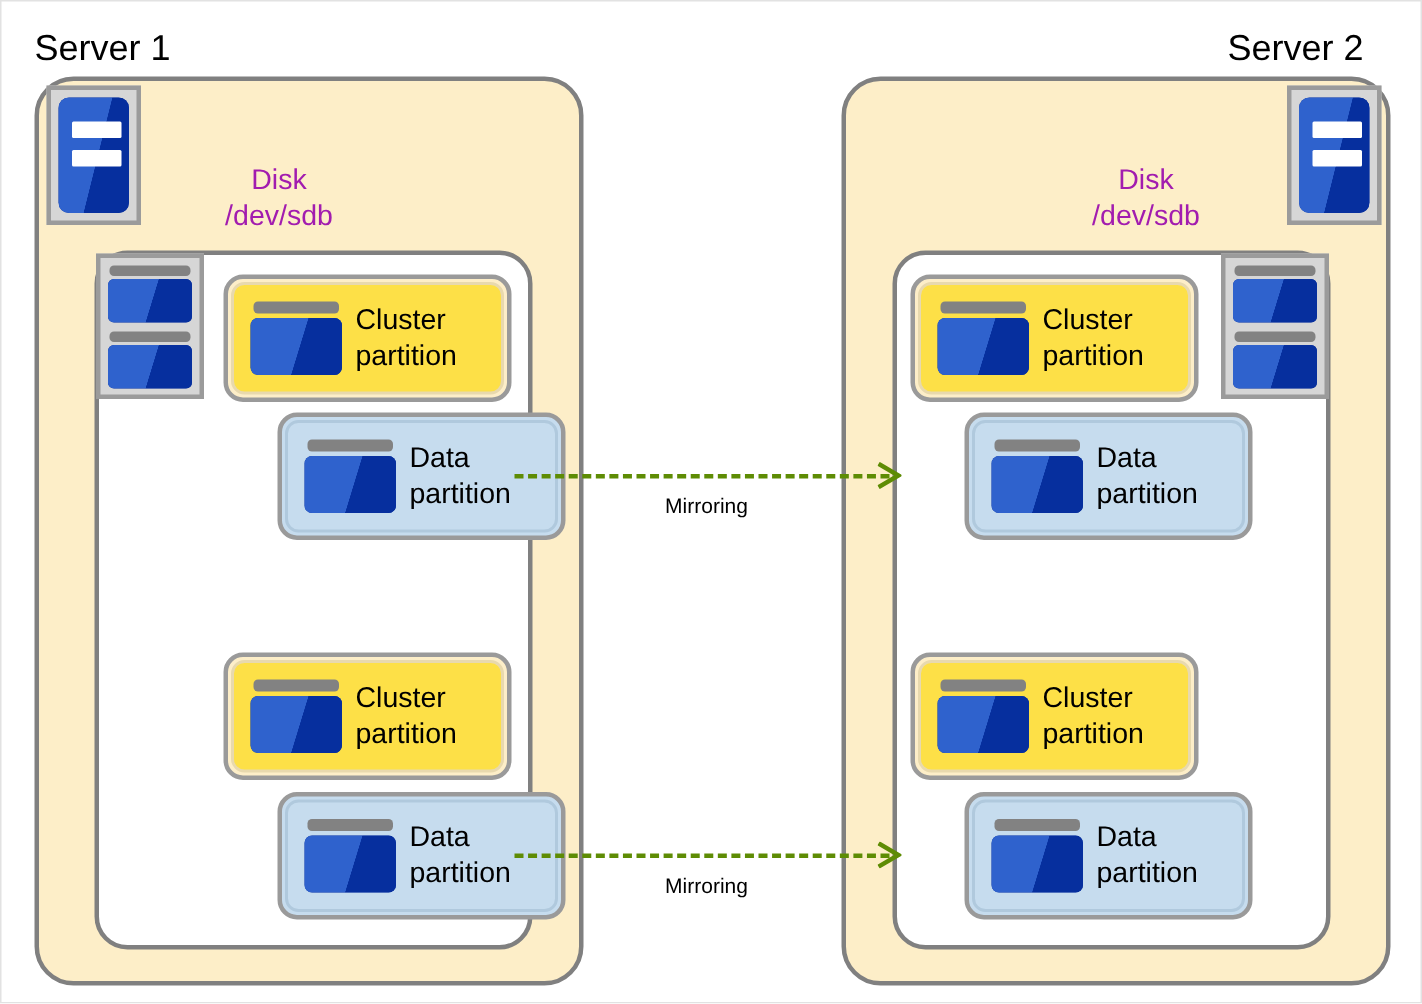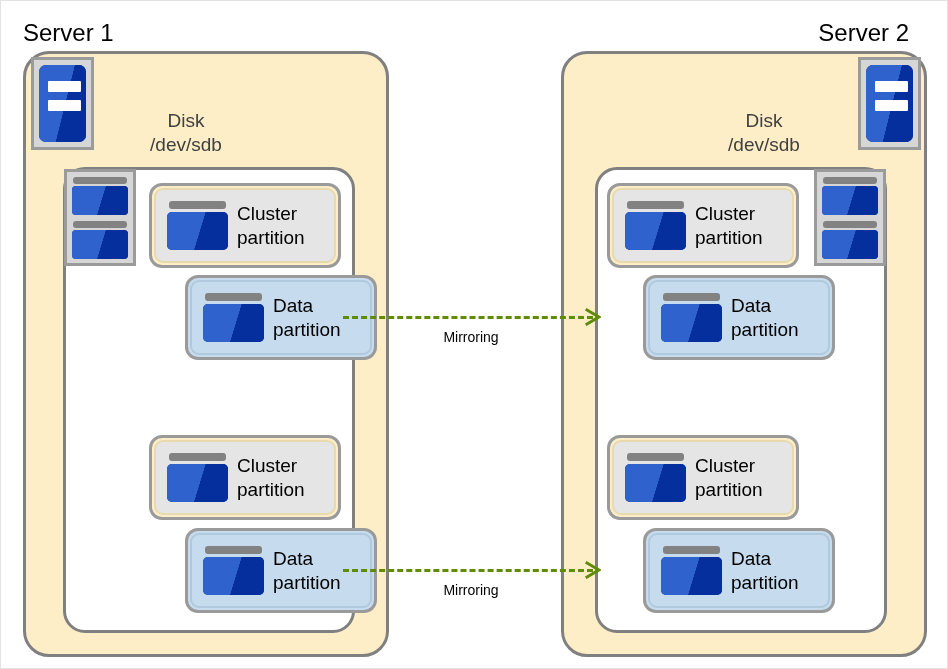--- a/index.html
+++ b/index.html
@@ -21,21 +21,21 @@
   .server-label {
     position: absolute;
     font-size: 24px;
     color: #000;
     white-space: nowrap;
     line-height: 1;
   }
   .disk-label {
     position: absolute;
     font-size: 19px;
-    color: #404040;
+    color: #a21caf;
     text-align: center;
     line-height: 1.28;
     white-space: nowrap;
   }
 
   
   .server-box {
     position: absolute;
     background: #fdeec8;
     border: 3px solid #808080;
@@ -60,21 +60,21 @@
   .partition > .inner {
     width: 100%;
     height: 100%;
     border-radius: 9px;
     display: flex;
     align-items: center;
     padding-left: 11px;
   }
   .partition.cluster { background: #fdeec8; }
   .partition.cluster > .inner {
-    background: #e5e5e5;
+    background: #fde047;
     border: 2px solid #e8d9ae;
   }
   .partition.data { background: #c6dcee; margin-left: 36px; }
   .partition.data > .inner {
     background: #c6dcee;
     border: 2px solid #b0c9dd;
   }
   .partition .plabel {
     font-size: 19px;
     color: #000;

